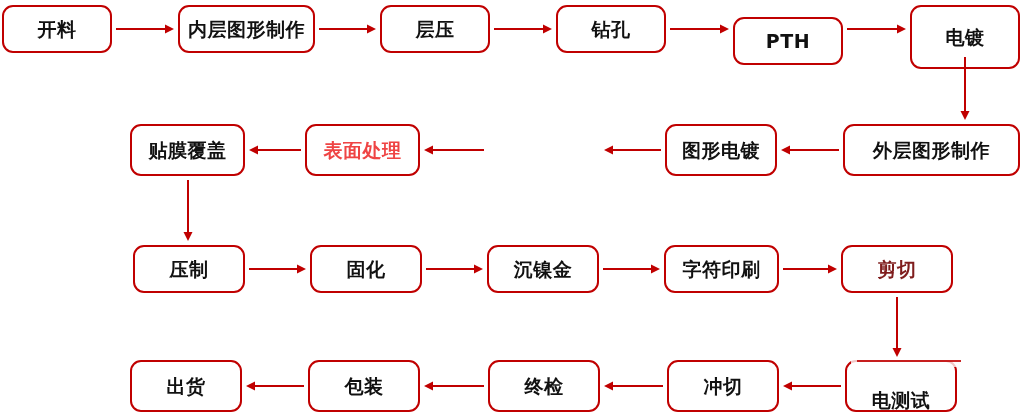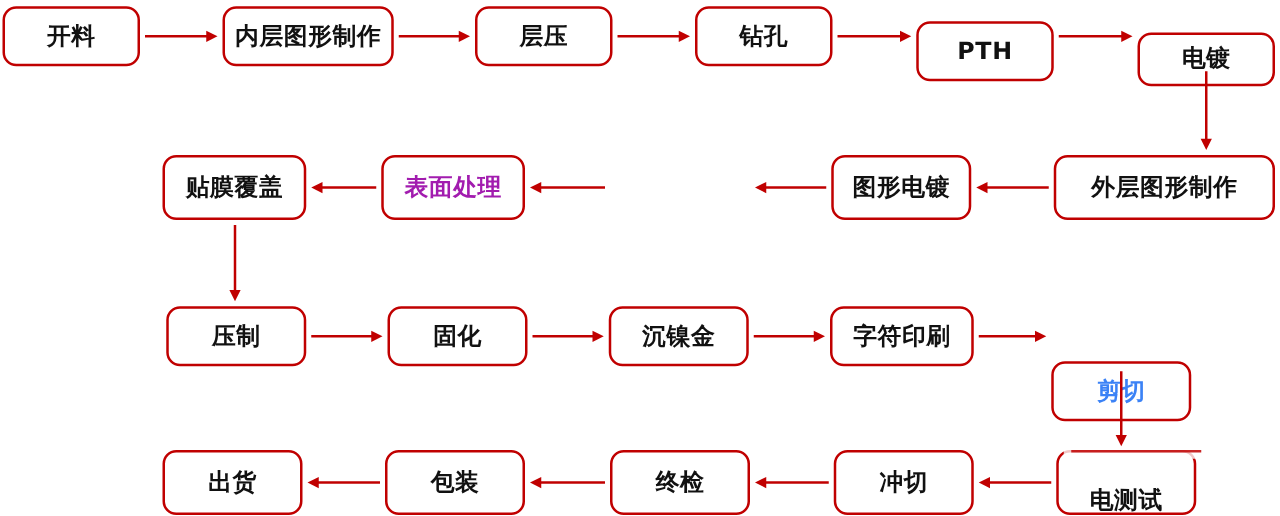--- a/index.html
+++ b/index.html
@@ -79,48 +79,48 @@
     </div>
     <div class="node" style="left: 380px; top: 5px; width: 110px; height: 48px; border-color: rgb(192, 0, 0); color: rgb(17, 17, 17);">
       <span>层压</span>
     </div>
     <div class="node" style="left: 556px; top: 5px; width: 110px; height: 48px; border-color: rgb(192, 0, 0); color: rgb(17, 17, 17);">
       <span>钻孔</span>
     </div>
     <div class="node" style="left: 733px; top: 5px; width: 110px; height: 48px; border-color: rgb(192, 0, 0); color: rgb(17, 17, 17); margin-top: 12px;">
       <span>PTH</span>
     </div>
-    <div class="node" style="left: 910px; top: 5px; width: 110px; height: 43px; border-color: rgb(192, 0, 0); color: rgb(17, 17, 17); margin-top: 21px;">
+    <div class="node" style="left: 910px; top: 5px; width: 110px; height: 64px; border-color: rgb(192, 0, 0); color: rgb(17, 17, 17);">
       <span>电镀</span>
     </div>
     <div class="node" style="left: 843px; top: 124px; width: 177px; height: 52px; border-color: rgb(192, 0, 0); color: rgb(17, 17, 17);">
       <span>外层图形制作</span>
     </div>
     <div class="node" style="left: 665px; top: 124px; width: 112px; height: 52px; border-color: rgb(192, 0, 0); color: rgb(17, 17, 17);">
       <span>图形电镀</span>
     </div>
-    <div class="node" style="left: 305px; top: 124px; width: 115px; height: 52px; border-color: rgb(192, 0, 0); color: #a21caf;">
+    <div class="node" style="left: 305px; top: 124px; width: 115px; height: 52px; border-color: rgb(192, 0, 0); color: #ef4444;">
       <span>表面处理</span>
     </div>
     <div class="node" style="left: 130px; top: 124px; width: 115px; height: 52px; border-color: rgb(192, 0, 0); color: rgb(17, 17, 17);">
       <span>贴膜覆盖</span>
     </div>
     <div class="node" style="left: 133px; top: 245px; width: 112px; height: 48px; border-color: rgb(192, 0, 0); color: rgb(17, 17, 17);">
       <span>压制</span>
     </div>
     <div class="node" style="left: 310px; top: 245px; width: 112px; height: 48px; border-color: rgb(192, 0, 0); color: rgb(17, 17, 17);">
       <span>固化</span>
     </div>
     <div class="node" style="left: 487px; top: 245px; width: 112px; height: 48px; border-color: rgb(192, 0, 0); color: rgb(17, 17, 17);">
       <span>沉镍金</span>
     </div>
     <div class="node" style="left: 664px; top: 245px; width: 115px; height: 48px; border-color: rgb(192, 0, 0); color: rgb(17, 17, 17);">
       <span>字符印刷</span>
     </div>
-    <div class="node" style="left: 841px; top: 245px; width: 112px; height: 48px; border-color: rgb(192, 0, 0); color: #3b82f6; margin-top: 44px;">
+    <div class="node" style="left: 841px; top: 245px; width: 112px; height: 48px; border-color: rgb(192, 0, 0); color: #7f1d1d;">
       <span>剪切</span>
     </div>
     <div class="node faded-top" style="left: 845px; top: 360px; width: 112px; height: 52px; border-color: rgb(192, 0, 0); color: rgb(17, 17, 17);">
       <span>电测试</span>
     </div>
     <div class="node" style="left: 667px; top: 360px; width: 112px; height: 52px; border-color: rgb(192, 0, 0); color: rgb(17, 17, 17);">
       <span>冲切</span>
     </div>
     <div class="node" style="left: 488px; top: 360px; width: 112px; height: 52px; border-color: rgb(192, 0, 0); color: rgb(17, 17, 17);">
       <span>终检</span>

